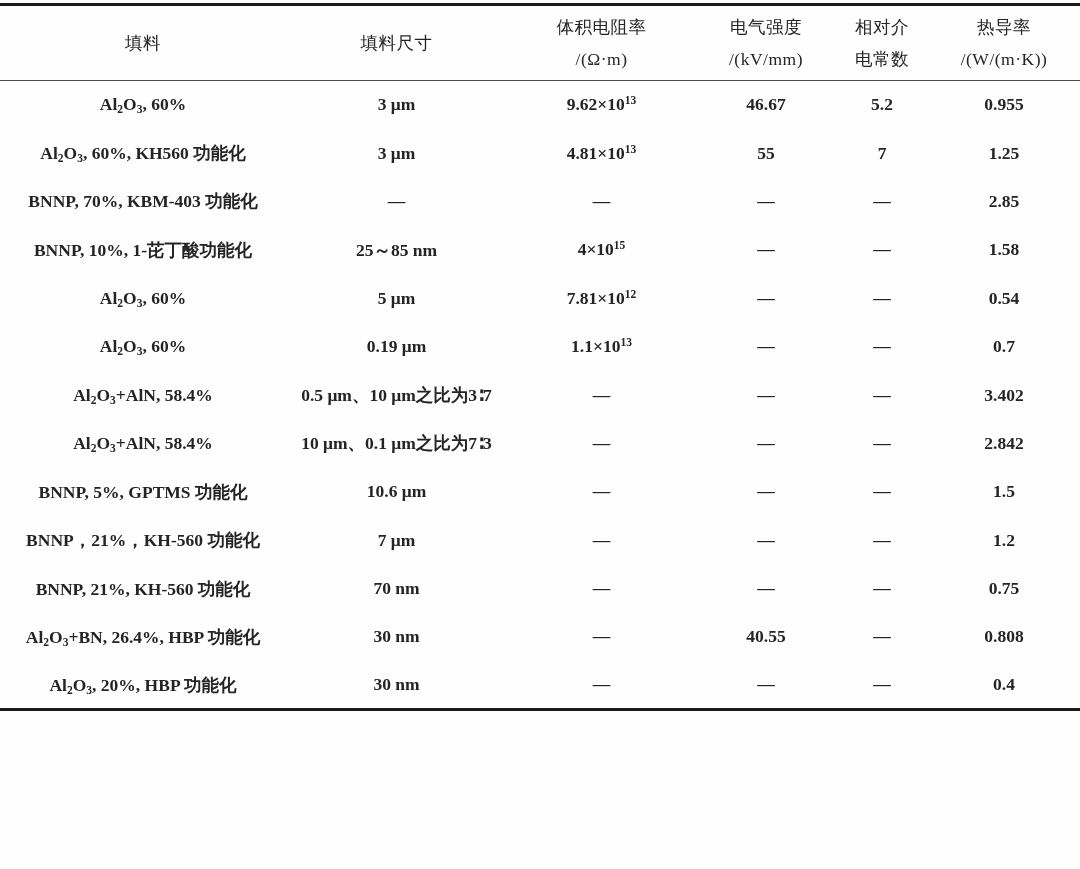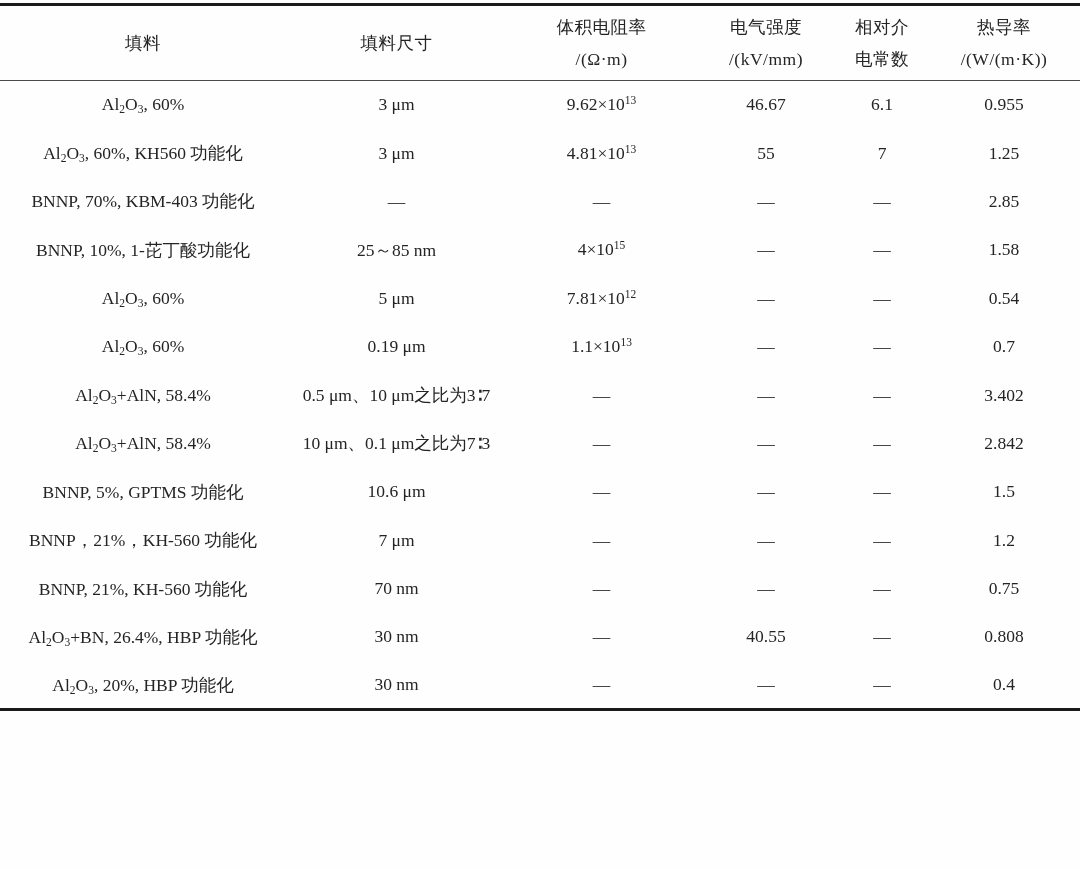--- a/index.html
+++ b/index.html
@@ -36,21 +36,21 @@
     text-align: center;
     vertical-align: middle;
     padding: 0;
     letter-spacing: 0.5px;
   }
   th .hline {
     display: block;
     line-height: 1.85;
   }
   th .hline:empty { display: none; }
-  tbody tr { height: 48.4px; }
+  tbody tr { height: 48.4px; font-weight: bold; }
   td {
     text-align: center;
     vertical-align: middle;
     font-size: 17.5px;
     padding: 0;
     white-space: nowrap;
   }
   td sub, td sup {
     font-size: 11.5px;
     line-height: 0;
@@ -98,21 +98,21 @@
           <span class="hline">/(W/(m·K))</span>
         </th>
       </tr>
     </thead>
     <tbody id="table-body">
         <tr>
           <td>Al<sub>2</sub>O<sub>3</sub>, 60%</td>
           <td>3 μm</td>
           <td>9.62×10<sup>13</sup></td>
           <td>46.67</td>
-          <td>6.1</td>
+          <td>5.2</td>
           <td>0.955</td>
         </tr>
         <tr>
           <td>Al<sub>2</sub>O<sub>3</sub>, 60%, KH560 功能化</td>
           <td>3 μm</td>
           <td>4.81×10<sup>13</sup></td>
           <td>55</td>
           <td>7</td>
           <td>1.25</td>
         </tr>

